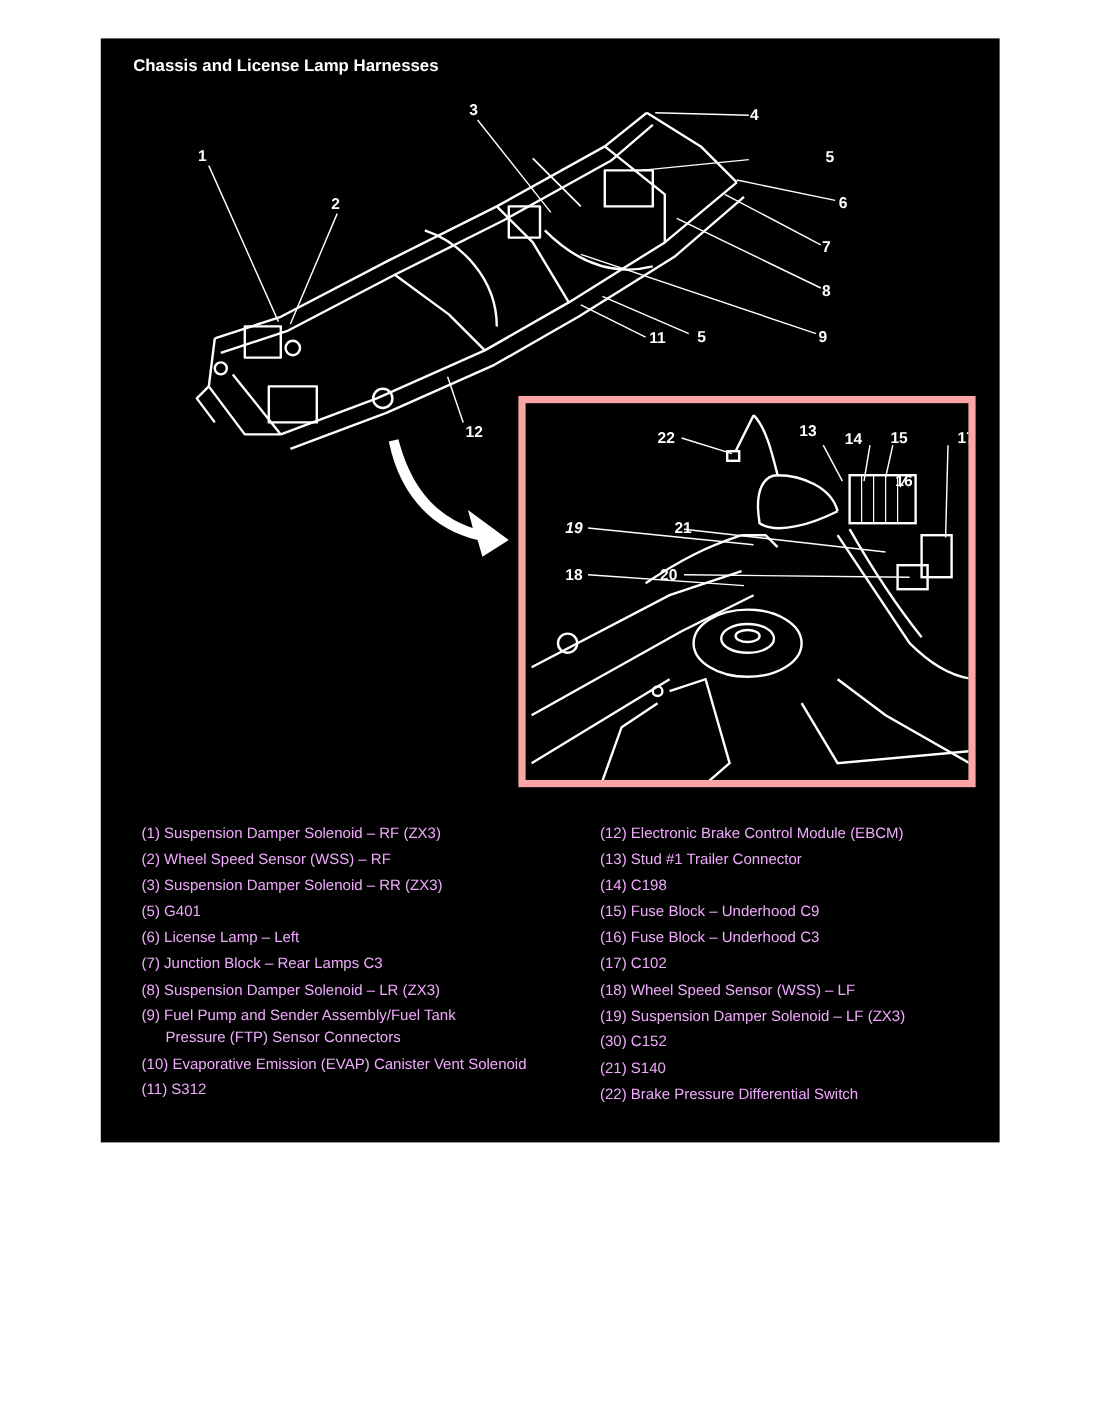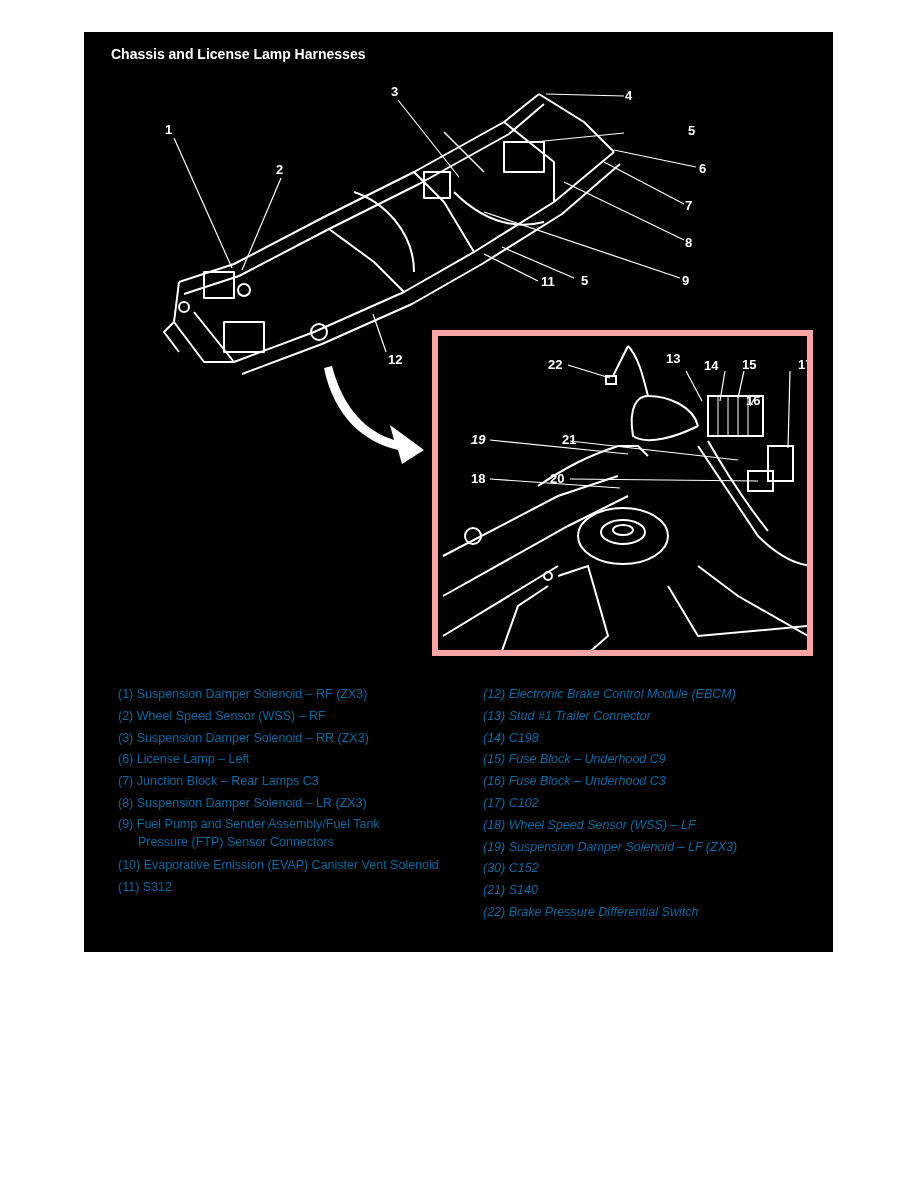--- a/index.html
+++ b/index.html
@@ -2,26 +2,26 @@
 <html><head>
 <meta charset="utf-8">
 <style>
   html, body { margin:0; padding:0; background:#ffffff; }
   body { width:918px; height:1188px; position:relative; overflow:hidden; font-family:"Liberation Sans", sans-serif; }
   .panel { position:absolute; left:84px; top:32px; width:749px; height:920px; background:#000000; }
   .title { position:absolute; left:27px; top:14px; color:#ffffff; font-size:14px; font-weight:bold; letter-spacing:0px; }
   .diagram { position:absolute; left:0; top:0; width:749px; height:640px; }
   .callout { position:absolute; color:#ffffff; font-size:13px; font-weight:bold; }
   .inset { position:absolute; left:348px; top:298px; width:381px; height:326px; border:6px solid #fca5a5; box-sizing:border-box; overflow:hidden; }
-  .legend { position:absolute; top:652px; color:#0369a1; font-size:12.5px; }
+  .legend { position:absolute; top:652px; color:#f0abfc; font-size:12.5px; }
   .legend .item { height:21.8px; line-height:21.8px; white-space:nowrap; }
   .legend .item.two-line { height:auto; line-height:18px; margin-bottom:4px; }
   .legend .item .cont { display:block; padding-left:20px; }
   .legend.left { left:34px; }
-  .legend.right { left:399px;font-style:italic; }
+  .legend.right { left:416px; }
 </style>
 </head>
 <body>
 
 <div class="panel">
   <div class="title">Chassis and License Lamp Harnesses</div>
 
   <svg class="diagram" viewBox="0 0 749 640" width="749" height="640">
     <g stroke="#ffffff" stroke-width="2" fill="none" stroke-linejoin="round">
 
@@ -142,20 +142,21 @@
     <span class="callout" style="left:33px; top:96px;font-style:italic;">19</span>
     <span class="callout" style="left:124px; top:96px;">21</span>
     <span class="callout" style="left:33px; top:135px;">18</span>
     <span class="callout" style="left:112px; top:135px;">20</span>
   </div>
 
   <div class="legend left">
     <div class="item"><span>(1)</span> <span>Suspension Damper Solenoid – RF (ZX3)</span></div>
     <div class="item"><span>(2)</span> <span>Wheel Speed Sensor (WSS) – RF</span></div>
     <div class="item"><span>(3)</span> <span>Suspension Damper Solenoid – RR (ZX3)</span></div>
+    <div class="item"><span>(5)</span> <span>G401</span></div>
     <div class="item"><span>(6)</span> <span>License Lamp – Left</span></div>
     <div class="item"><span>(7)</span> <span>Junction Block – Rear Lamps C3</span></div>
     <div class="item"><span>(8)</span> <span>Suspension Damper Solenoid – LR (ZX3)</span></div>
     <div class="item two-line"><span>(9)</span> <span>Fuel Pump and Sender Assembly/Fuel Tank</span><span class="cont">Pressure (FTP) Sensor Connectors</span></div>
     <div class="item"><span>(10)</span> <span>Evaporative Emission (EVAP) Canister Vent Solenoid</span></div>
     <div class="item"><span>(11)</span> <span>S312</span></div>
   </div>
 
   <div class="legend right">
     <div class="item"><span>(12)</span> <span>Electronic Brake Control Module (EBCM)</span></div>

